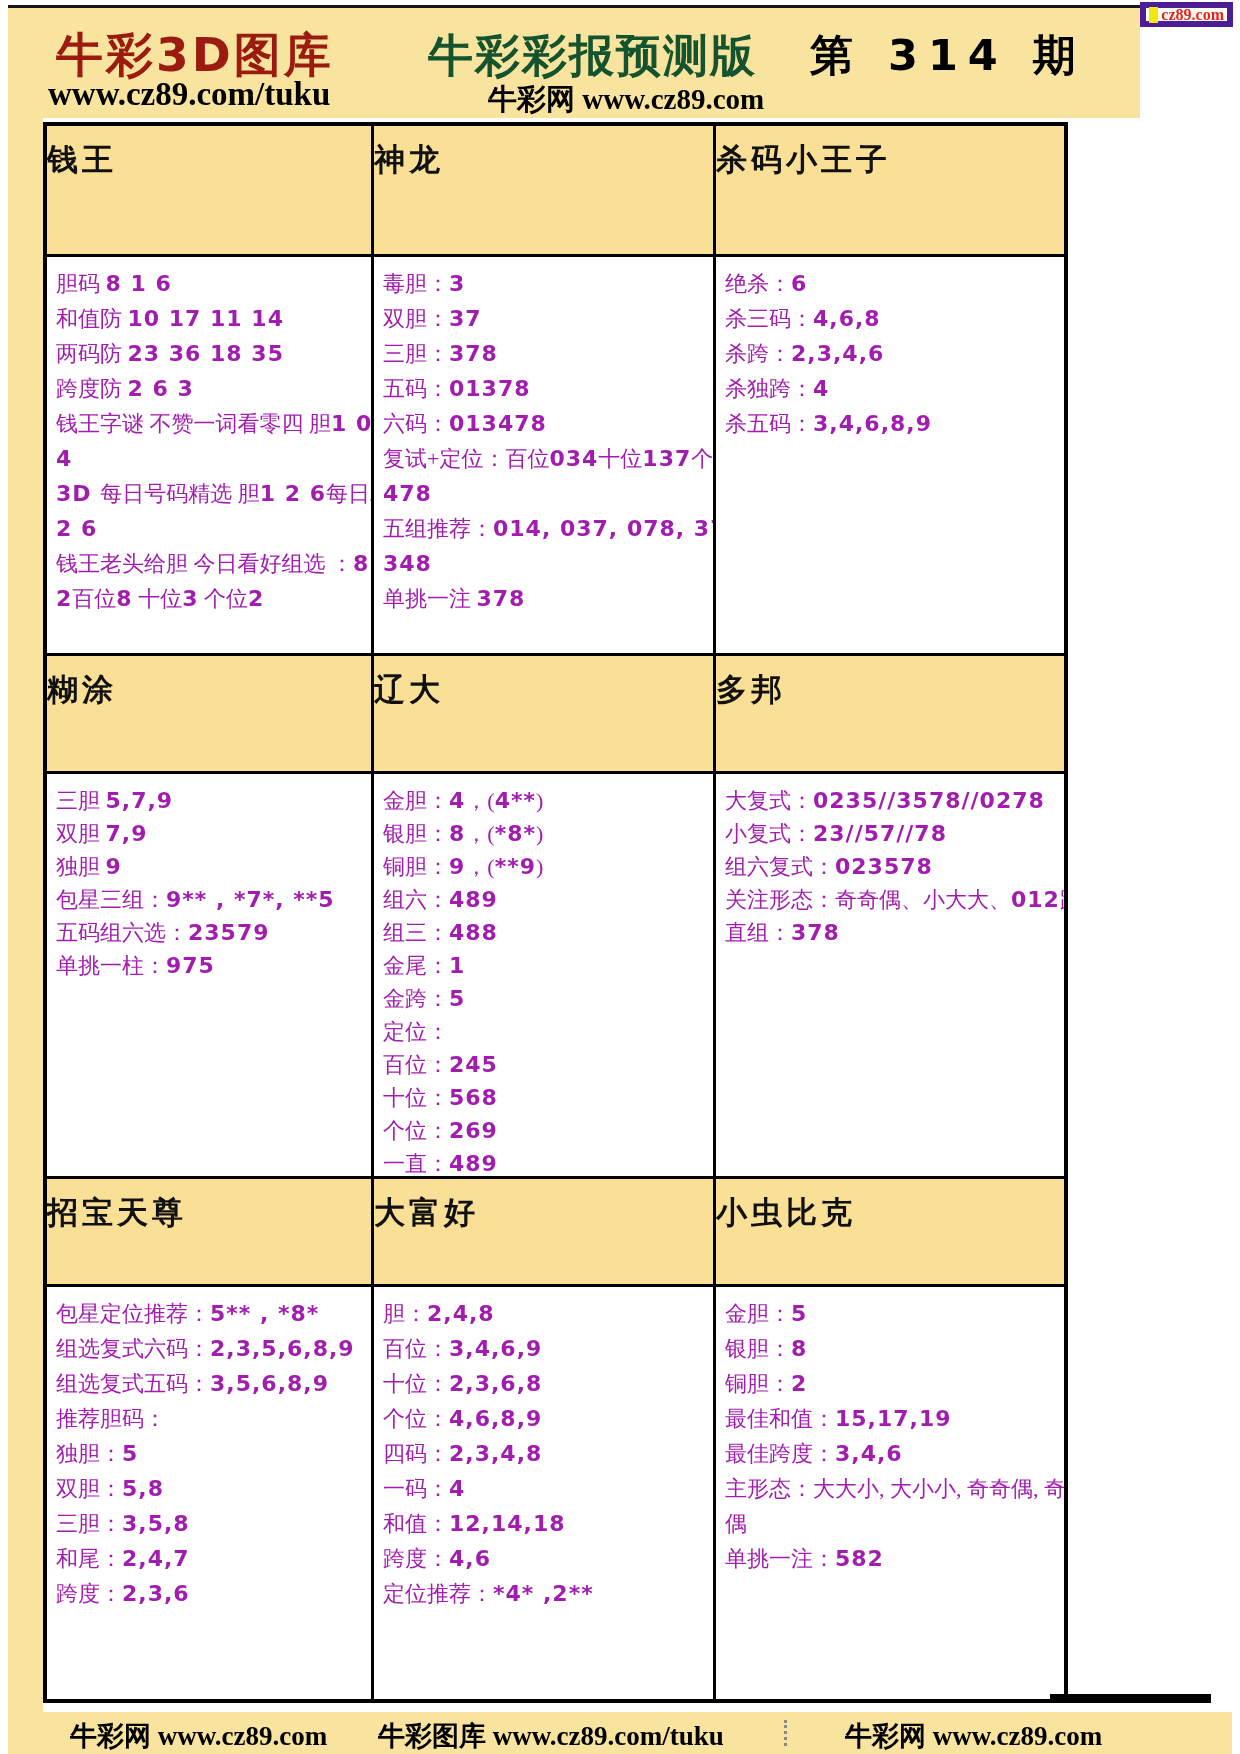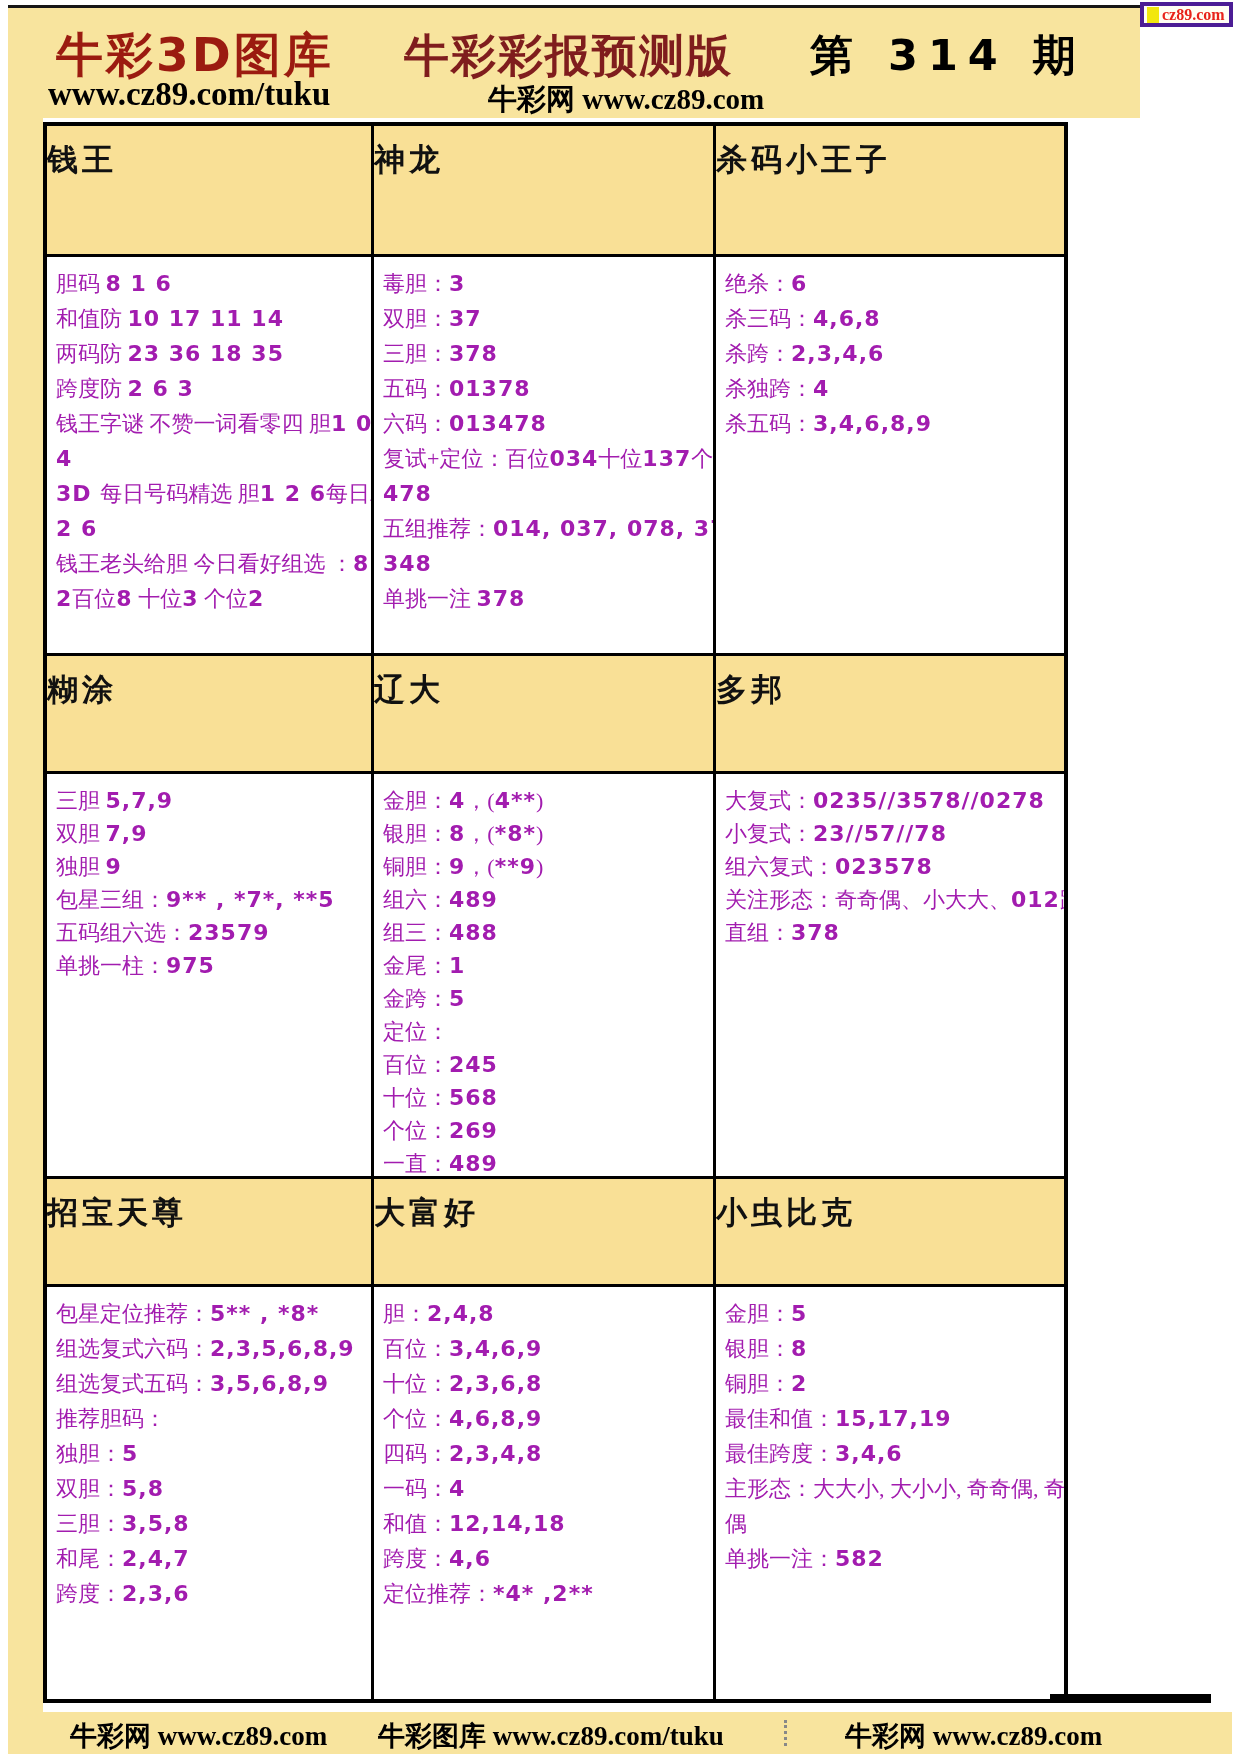--- a/index.html
+++ b/index.html
@@ -11,28 +11,28 @@
   .page { position:absolute; left:0; top:0; width:1240px; height:1754px; background:#fff; }
 
   
   .strip-left  { position:absolute; left:8px; top:8px; width:35px; height:1746px; background:#f8e49e; }
   .band-top    { position:absolute; left:8px; top:5px; width:1132px; height:110px; background:#f8e49e; border-top:3px solid #161616; }
   .band-bottom { position:absolute; left:8px; top:1712px; width:1224px; height:42px; background:#f8e49e; }
 
   
   .ht { position:absolute; white-space:nowrap; }
   .t1 { top:24px; left:56px;  font-size:47px; font-weight:bold; letter-spacing:3px; color:#9b1b10; font-family:"DejaVu Sans",sans-serif; }
-  .t2 { top:26px; left:404px; font-size:45px; font-weight:bold; letter-spacing:2px; color:#7f1d1d; font-family:"DejaVu Sans",sans-serif; }
+  .t2 { top:26px; left:428px; font-size:45px; font-weight:bold; letter-spacing:2px; color:#14532d; font-family:"DejaVu Sans",sans-serif; }
   .t3 { top:27px; left:810px; font-size:43px; font-weight:bold; letter-spacing:10px; color:#000; font-family:"DejaVu Sans",sans-serif; }
   .u1 { top:76px; left:48px;  font-size:33px; font-weight:bold; color:#000; }
   .u2 { top:80px; left:488px; font-size:29px; font-weight:bold; color:#000; }
 
   
   .badge { position:absolute; top:2px; left:1140px; width:93px; height:25px; box-sizing:border-box;
-           background:#fffef4; border:4px solid #4c1d95; display:flex; align-items:center; padding:0 3px; }
+           background:#fffef4; border:6px solid #4c1d95; display:flex; align-items:center; padding:0 3px; }
   .badge-sq { width:12px; height:16px; background:#f2e70e; margin-right:3px; }
   .badge-tx { color:#e8231a; font-size:16px; font-weight:bold; }
 
   
   .grid { position:absolute; left:43px; top:122px; width:1017px;
           border:4px solid #000; background:#fff;
           display:grid; grid-template-columns:327px 342px 348px;
           grid-template-rows:131px 399px 118px 405px 108px 412px; }
   .cell { box-sizing:border-box; border-right:3px solid #000; border-bottom:3px solid #000; overflow:hidden; }
   .c3   { border-right:none; }

